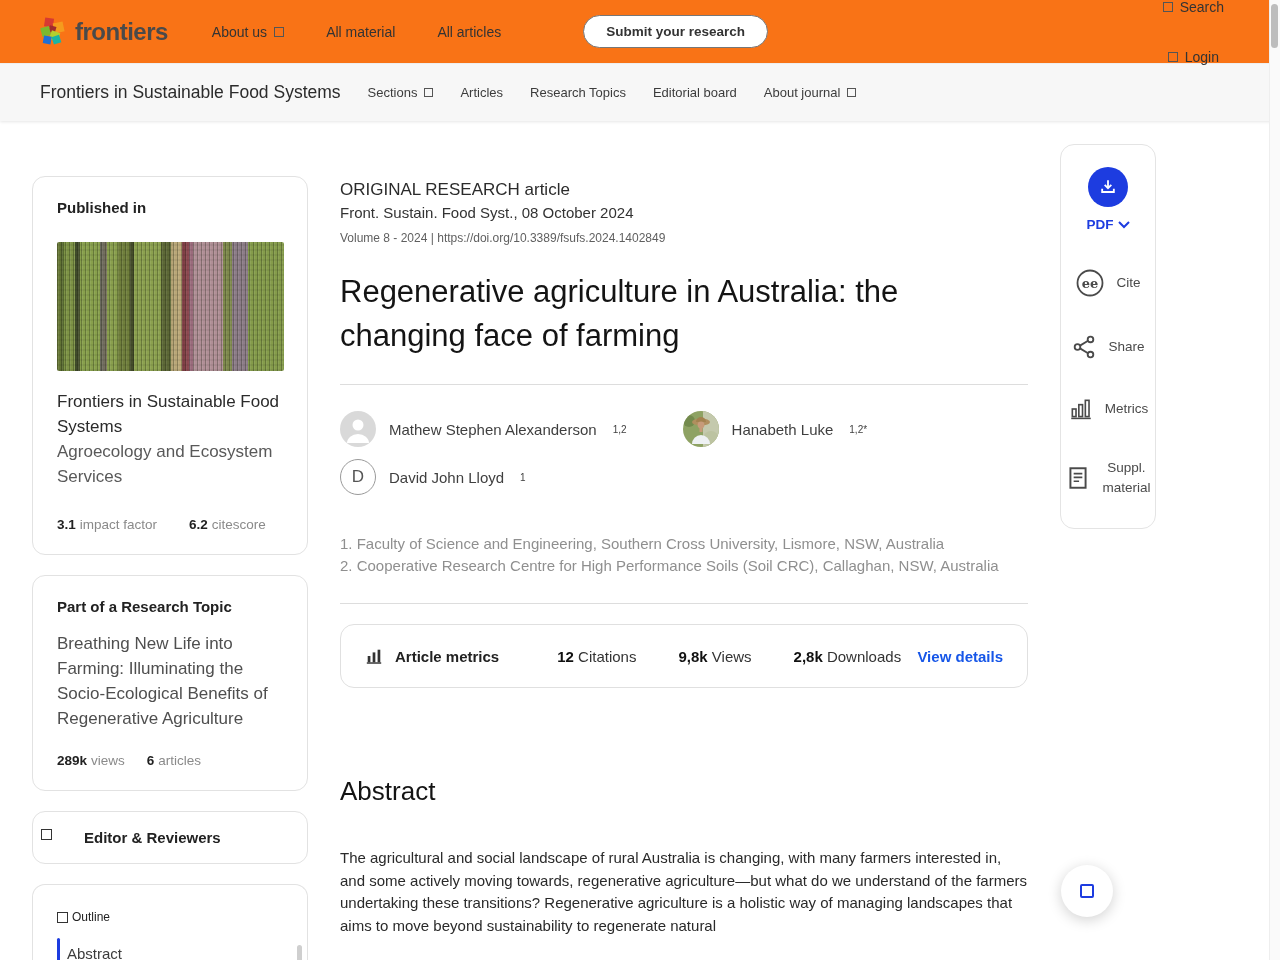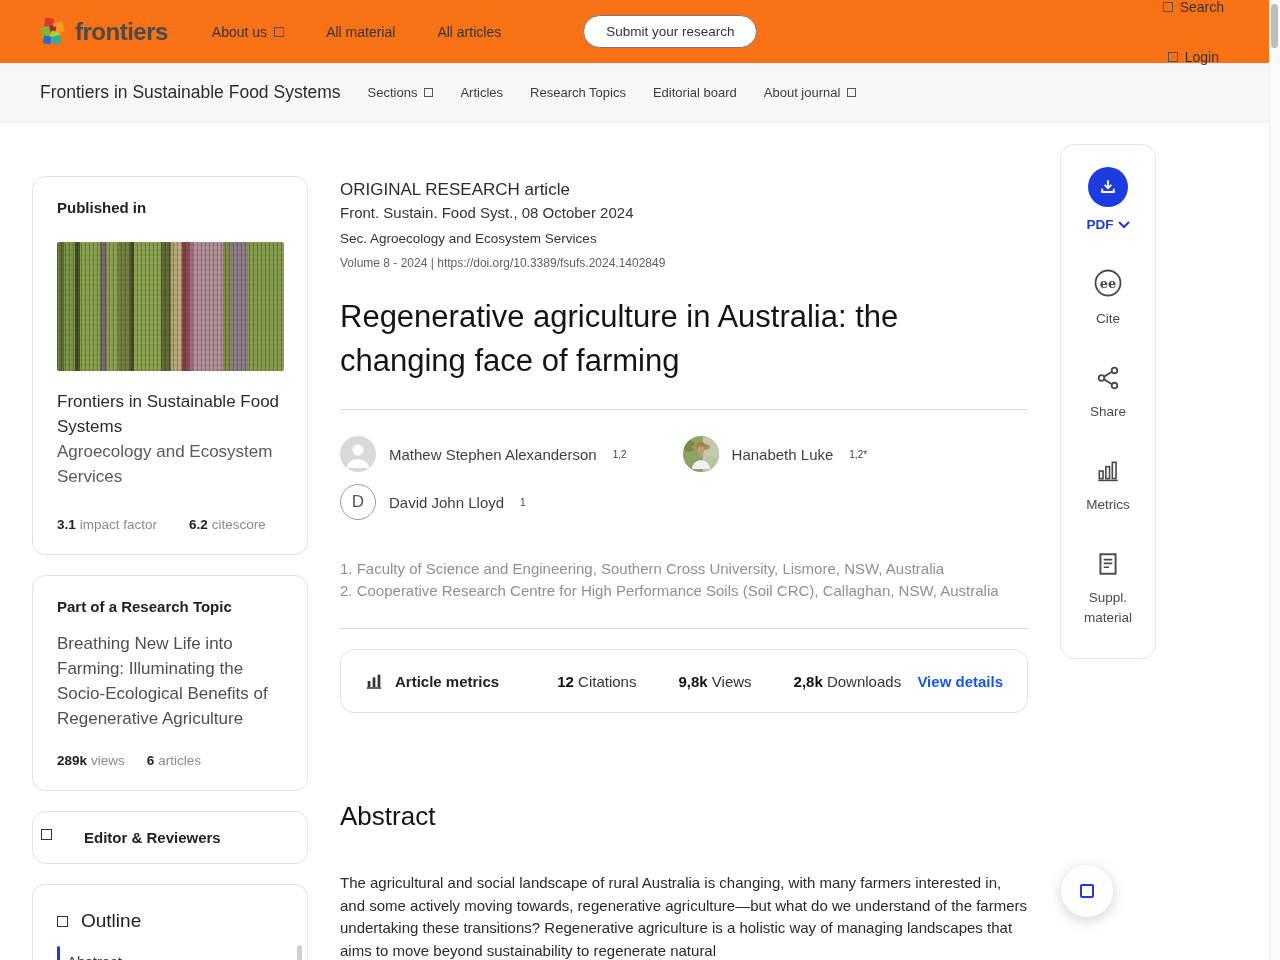--- a/index.html
+++ b/index.html
@@ -8,21 +8,21 @@
 
   
   .topnav { position:absolute; left:0; top:0; width:1280px; height:64px; background:#f97316;
             display:flex; align-items:center; padding:0 56px 0 40px; border-bottom:1px solid #eee; z-index:5; }
   .logo { display:flex; align-items:center; gap:8px; }
   .logo-text { font-size:24px; font-weight:bold; color:#4a4a4a; letter-spacing:-0.5px; }
   .topnav-links { display:flex; align-items:center; gap:42px; margin-left:44px; font-size:14px; color:#333; }
   .nav-item { display:flex; align-items:center; gap:7px; cursor:pointer; white-space:nowrap; }
   .sq { width:10px; height:10px; border:1.5px solid #555; display:inline-block; flex:0 0 auto; }
   .submit-btn { margin-left:40px; border:1px solid #777; border-radius:17px; height:33px; padding:0 22px;
-                display:flex; align-items:center; font-size:13.5px; font-weight:normal; color:#333; background:#fff; cursor:pointer; }
+                display:flex; align-items:center; font-size:13.5px; font-weight:bold; color:#333; background:#fff; cursor:pointer; }
   .topnav-right { margin-left:auto; display:flex; align-items:center; gap:34px; font-size:14px; color:#333;flex-direction:column; }
 
   
   .journalbar { position:absolute; left:0; top:64px; width:1280px; height:57px; background:#f7f7f7;
                 display:flex; align-items:center; padding:0 40px; box-shadow:0 1px 3px rgba(0,0,0,0.10); z-index:4; }
   .journal-title { font-size:17.5px; color:#2b2b2b; }
   .journalbar-links { display:flex; align-items:center; gap:27px; margin-left:27px; font-size:13px; color:#3c3c3c; }
 
   
   .sidebar { position:absolute; left:32px; top:176px; width:276px; }
@@ -43,21 +43,21 @@
   .pub-section { font-size:17px; line-height:25px; color:#595959; }
   .stat-row { margin-top:28px; display:flex; gap:32px; font-size:13.5px; color:#8a8a8a; }
   .stat-row b { color:#222; margin-right:4px; }
   .rt-title { margin-top:16px; font-size:17px; line-height:25px; color:#4f4f4f; cursor:pointer; }
   .stat-row2 { margin-top:22px; display:flex; gap:22px; font-size:13.5px; color:#8a8a8a; }
   .stat-row2 b { color:#222; margin-right:4px; }
   .card-btn { display:flex; align-items:flex-start; gap:32px; padding:17px 8px; cursor:pointer; }
   .card-btn .card-h { font-size:15px; }
   .outline-card { padding:0 0 4px 0; position:relative; height:96px; overflow:hidden; border-bottom:none;
                   border-bottom-left-radius:0; border-bottom-right-radius:0; margin-bottom:0; }
-  .outline-head { display:flex; align-items:center; gap:13px; padding:25px 24px 14px 24px; font-size:19px; color:#222; cursor:pointer; }
+  .outline-head { display:flex; align-items:center; gap:4px; padding:25px 24px 14px 24px; font-size:12px; color:#222; cursor:pointer; }
   .outline-item { position:relative; display:flex; align-items:center; height:30px; padding-left:34px;
                   font-size:15px; color:#3c3c3c; cursor:pointer; }
   .outline-item .marker { position:absolute; left:24px; top:0; width:3px; height:30px; border-radius:2px; }
   .outline-scroll { position:absolute; right:5px; top:60px; width:5px; height:70px; background:#cfcfcf; border-radius:3px; }
 
   
   .main { position:absolute; left:340px; top:176px; width:688px; }
   .kicker { font-size:17px; color:#2b2b2b; padding-top:4px; }
   .cite-line { margin-top:4px; font-size:15px; color:#333; }
   .sec-line { margin-top:10px; font-size:13.5px; color:#333; }
@@ -82,21 +82,21 @@
   .metric b { color:#111; }
   .view-details { margin-left:auto; font-size:15px; font-weight:bold; cursor:pointer; }
   .abstract-h { margin-top:88px; font-size:26px; font-weight:400; color:#141414; }
   .abstract-p { margin-top:40px; font-size:15px; line-height:22.5px; color:#2a2a2a; }
 
   
   .toolbar { position:absolute; left:1060px; top:144px; width:96px; background:#fff; border:1px solid #e4e4e4;
              border-radius:14px; padding:22px 0 30px 0; display:flex; flex-direction:column; align-items:center; }
   .pdf-circle { width:40px; height:40px; border-radius:50%; display:flex; align-items:center; justify-content:center; cursor:pointer; }
   .pdf-label { margin-top:10px; display:flex; align-items:center; gap:4px; font-size:13.5px; font-weight:bold; cursor:pointer; }
-  .tool { margin-top:36px; display:flex; flex-direction:column; align-items:center; gap:11px; cursor:pointer; }
+  .tool { margin-top:36px; display:flex; flex-direction:row; align-items:center; gap:11px; cursor:pointer; }
   .tool-label { font-size:13.5px; color:#4a4a4a; text-align:center; line-height:20px; }
 
   
   .fab { position:absolute; left:1061px; top:865px; width:52px; height:52px; border-radius:50%; background:#fff;
          box-shadow:0 3px 14px rgba(0,0,0,0.18); display:flex; align-items:center; justify-content:center; cursor:pointer; }
   .fab-sq { width:14px; height:14px; border-radius:2px; }
 
   
   .win-scroll { position:absolute; right:0; top:0; width:11px; height:960px; background:#fafafa; border-left:1px solid #eee; z-index:9; }
   .win-thumb { position:absolute; right:2px; top:4px; width:7px; height:44px; background:#bdbdbd; border-radius:4px; }
@@ -201,21 +201,20 @@
       <span class="marker" style="background: rgb(29, 60, 224);"></span>
       <span>Abstract</span>
     </div>
     <div class="outline-scroll"></div>
   </div>
 </div>
 
 <div class="main">
   <div class="kicker">ORIGINAL RESEARCH article</div>
   <div class="cite-line">Front. Sustain. Food Syst., 08 October 2024</div>
-  <div class="sec-line">Sec. Agroecology and Ecosystem Services</div>
   <div class="vol-line">
     <span>Volume 8 - 2024</span>
     <span>|</span>
     <span class="doi">https://doi.org/10.3389/fsufs.2024.1402849</span>
   </div>
   <h1 class="art-title">Regenerative agriculture in Australia: the changing face of farming</h1>
 
   <div class="divider"></div>
 
   <div class="authors">

